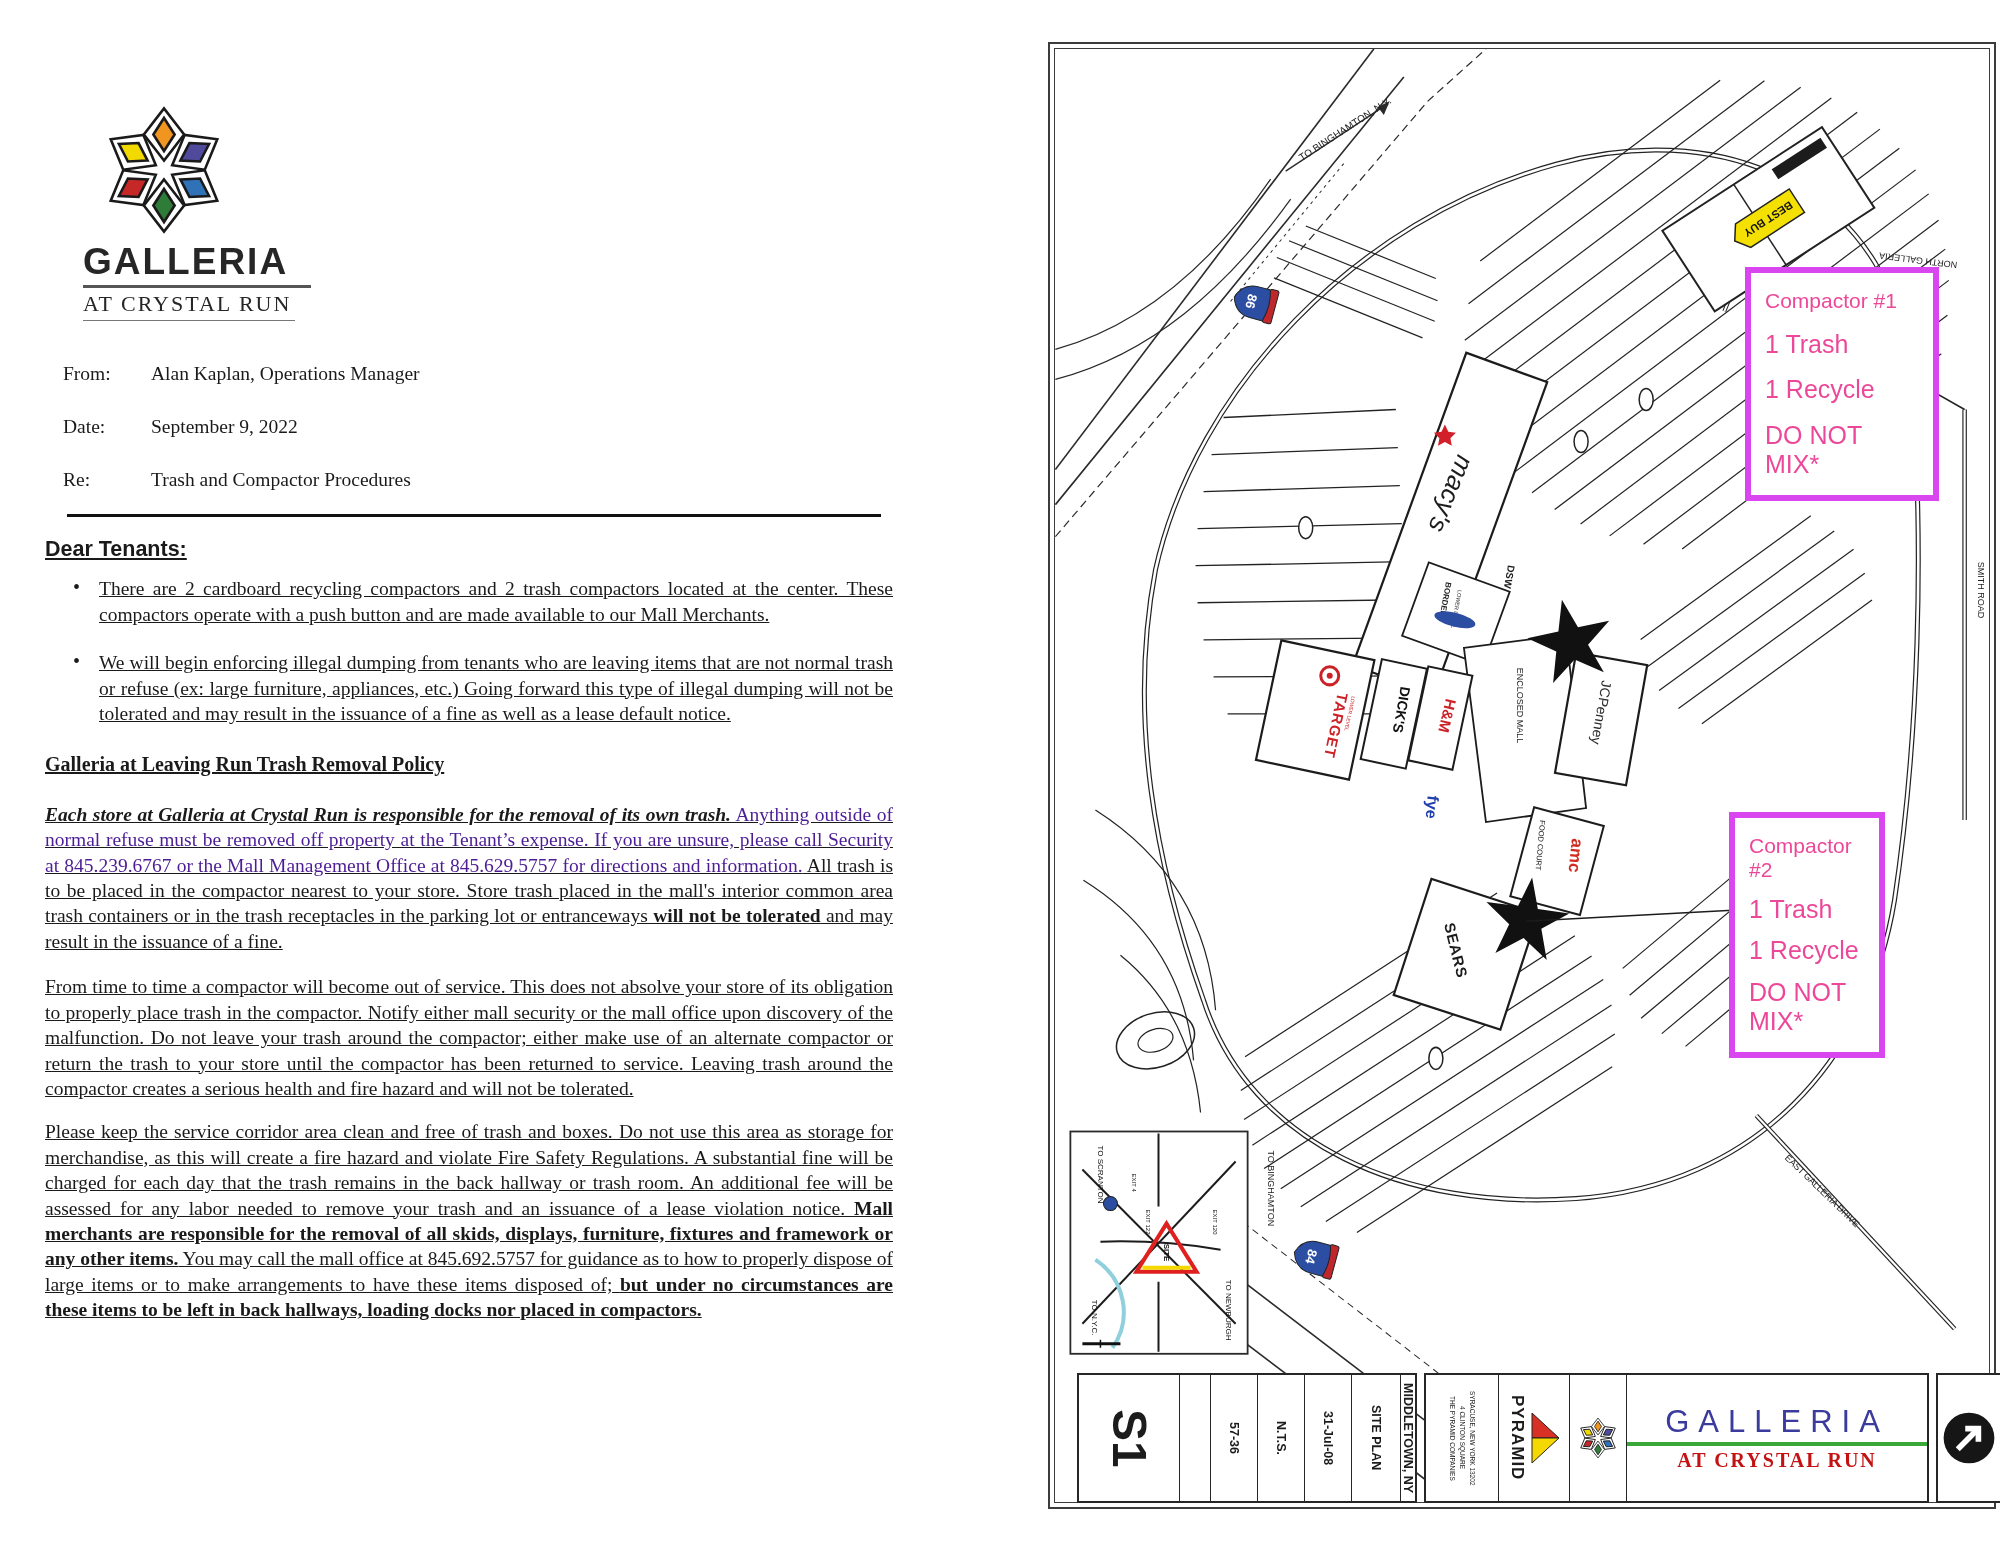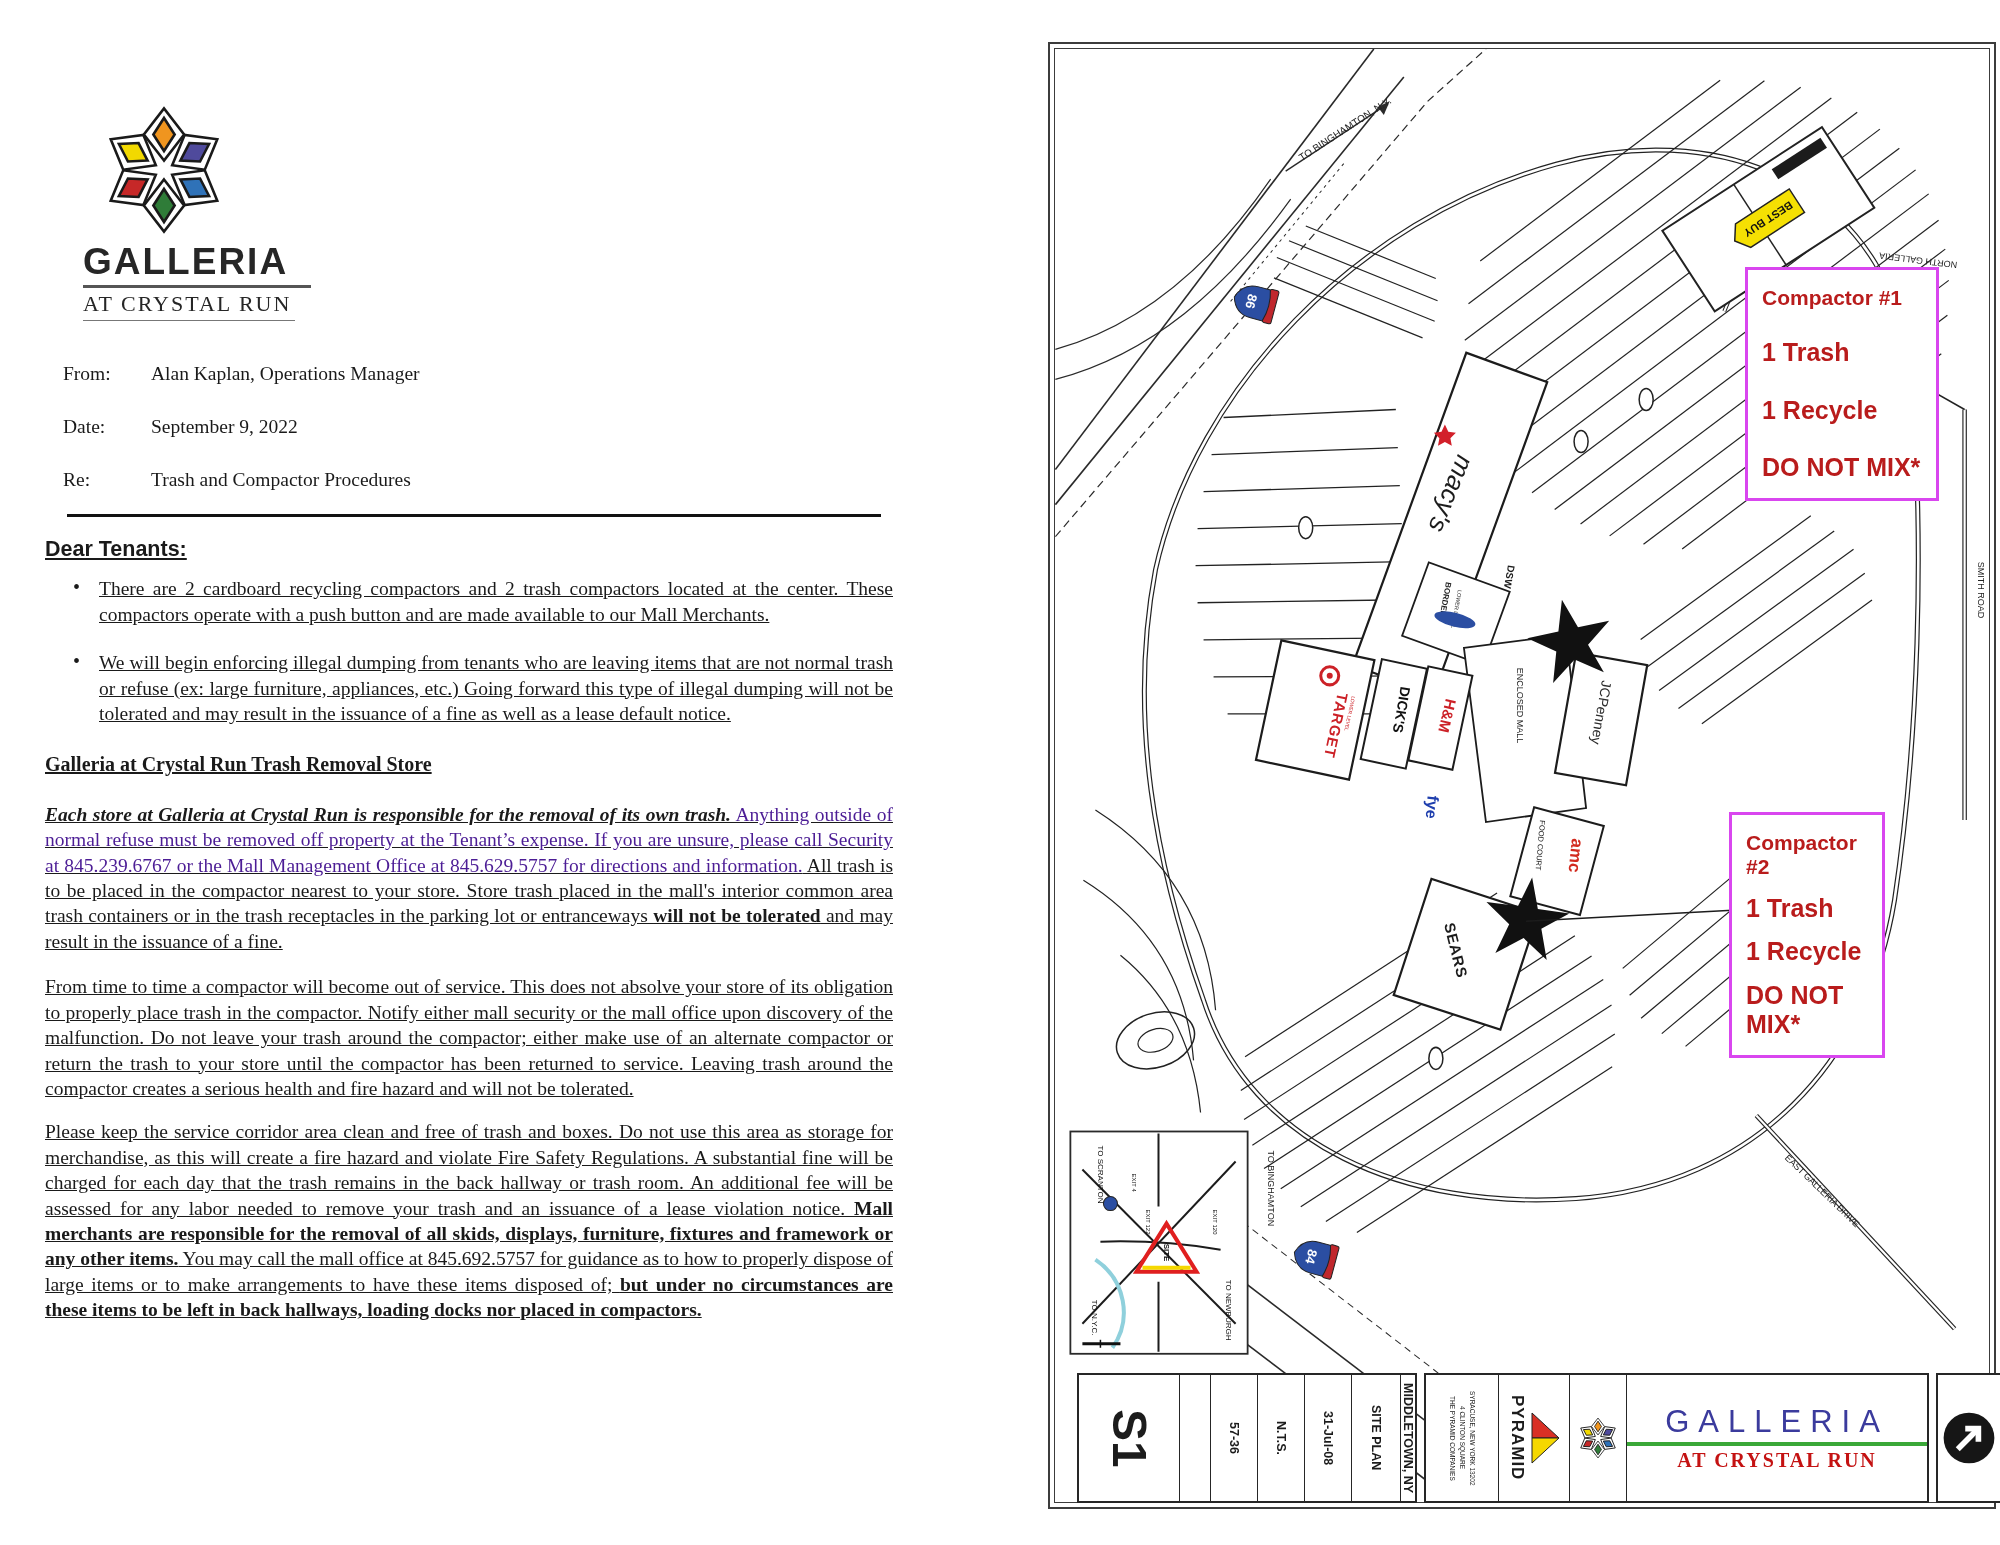--- a/index.html
+++ b/index.html
@@ -33,22 +33,22 @@
   ul.blist li .dot{position:absolute;left:0;top:-1px;font-size:20px;}
   .policy-heading{font-weight:bold;font-size:20px;margin-top:26px !important;text-align:left;}
   .p2{margin-top:24px !important;}
   .p3{margin-top:20px !important;}
   .p4{margin-top:18px !important;}
   
   .map-sheet{position:absolute;left:1048px;top:42px;width:944px;height:1463px;
              border:2px solid #3c3c3c;background:#fff;}
   .map-inner{position:absolute;inset:4px;border:1.5px solid #3c3c3c;}
   .plan{position:absolute;inset:0;width:100%;height:100%;}
-  .compactor-box{position:absolute;background:#fff;border:3px solid #d946ef;
-                 font-family:"Liberation Sans",sans-serif;font-weight:bold;color:#b91c1c;
+  .compactor-box{position:absolute;background:#fff;border:6px solid #d946ef;
+                 font-family:"Liberation Sans",sans-serif;font-weight:normal;color:#ec4899;
                  display:flex;flex-direction:column;justify-content:space-between;
                  padding:16px 14px;box-sizing:border-box;}
   .cb-title{font-size:21px;}
   .cb-line{font-size:25px;}
   .c1{left:690px;top:218px;width:194px;height:234px;}
   .c2{left:674px;top:763px;width:156px;height:246px;}
   
   .titleblock{position:absolute;left:22px;right:26px;top:1324px;height:130px;display:flex;gap:7px;
               font-family:"Liberation Sans",sans-serif;}
   .tb-box{border:2px solid #262626;display:flex;align-items:stretch;background:#fff;}
@@ -135,21 +135,21 @@
   </div>
 
   <div class="rule"></div>
 
   <div class="content">
     <div class="salutation">Dear Tenants:</div>
     <ul class="blist">
       <li><span class="dot">•</span><span>There are 2 cardboard recycling compactors and 2 trash compactors located at the center.  These compactors operate with a push button and are made available to our Mall Merchants.</span></li>
       <li><span class="dot">•</span><span>We will begin enforcing illegal dumping from tenants who are leaving items that are not normal trash or refuse (ex: large furniture, appliances, etc.) Going forward this type of illegal dumping will not be tolerated and may result in the issuance of a fine as well as a lease default notice.</span></li>
     </ul>
-    <p class="policy-heading">Galleria at Crystal Run Trash Removal Store</p>
+    <p class="policy-heading">Galleria at Leaving Run Trash Removal Policy</p>
     <p class="p2"><span class="bi">Each store at Galleria at Crystal Run is responsible for the removal of its own trash.</span><span class="red"> Anything outside of normal refuse must be removed off property at the Tenant’s expense. If you are unsure, please call Security at 845.239.6767 or the Mall Management Office at 845.629.5757 for directions and information.</span><span> All trash is to be placed in the compactor nearest to your store. Store trash placed in the mall's interior common area trash containers or in the trash receptacles in  the parking lot or entranceways </span><span class="bold-ul">will not be tolerated</span><span> and may result in the issuance of a fine.</span></p>
     <p class="p3">From time to time a  compactor will become out of service. This does not absolve your store of  its obligation to properly place trash in the compactor. Notify either mall security or the mall office upon discovery of the malfunction. Do not leave your trash around the compactor; either make use of an alternate compactor or return the trash to your store until the compactor has been returned to service. Leaving trash around the compactor creates a serious health and fire hazard and will not be tolerated.</p>
     <p class="p4"><span>Please keep the service corridor area clean and  free of trash and boxes. Do not use this area as storage for merchandise, as this will create a fire hazard and violate  Fire Safety Regulations. A substantial fine will be charged for each day that the trash remains in the back hallway  or trash room. An additional fee will be assessed for any labor needed to remove your trash and an issuance of a  lease violation notice. </span><span class="b">Mall merchants are responsible for the removal of all skids, displays, furniture, fixtures  and framework or any other items.</span><span> You may call the mall office at 845.692.5757 for guidance as to how to properly dispose of large items or to make arrangements to have these items disposed of; </span><span class="b">but under no circumstances are these items to be left in back hallways, loading docks nor placed in compactors.</span></p>
   </div>
 </div>
 
 <div class="map-sheet">
  <div class="map-inner">
 
   <svg class="plan" viewBox="0 0 932 1451">

